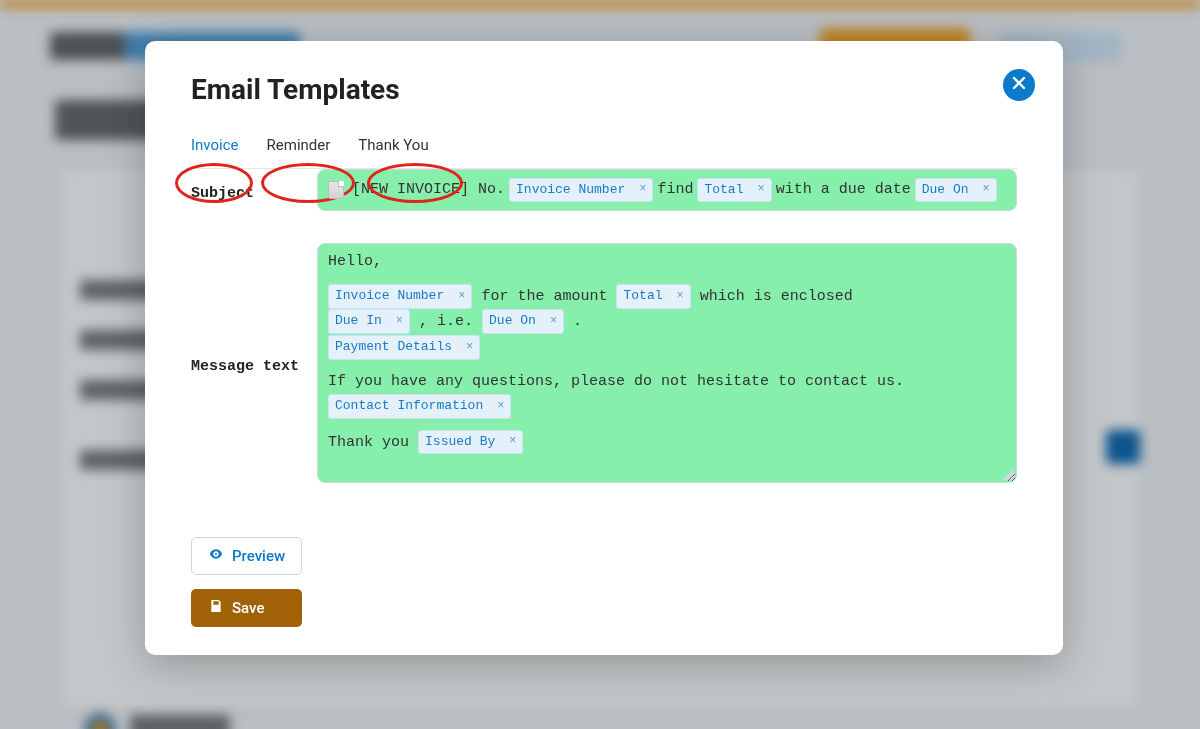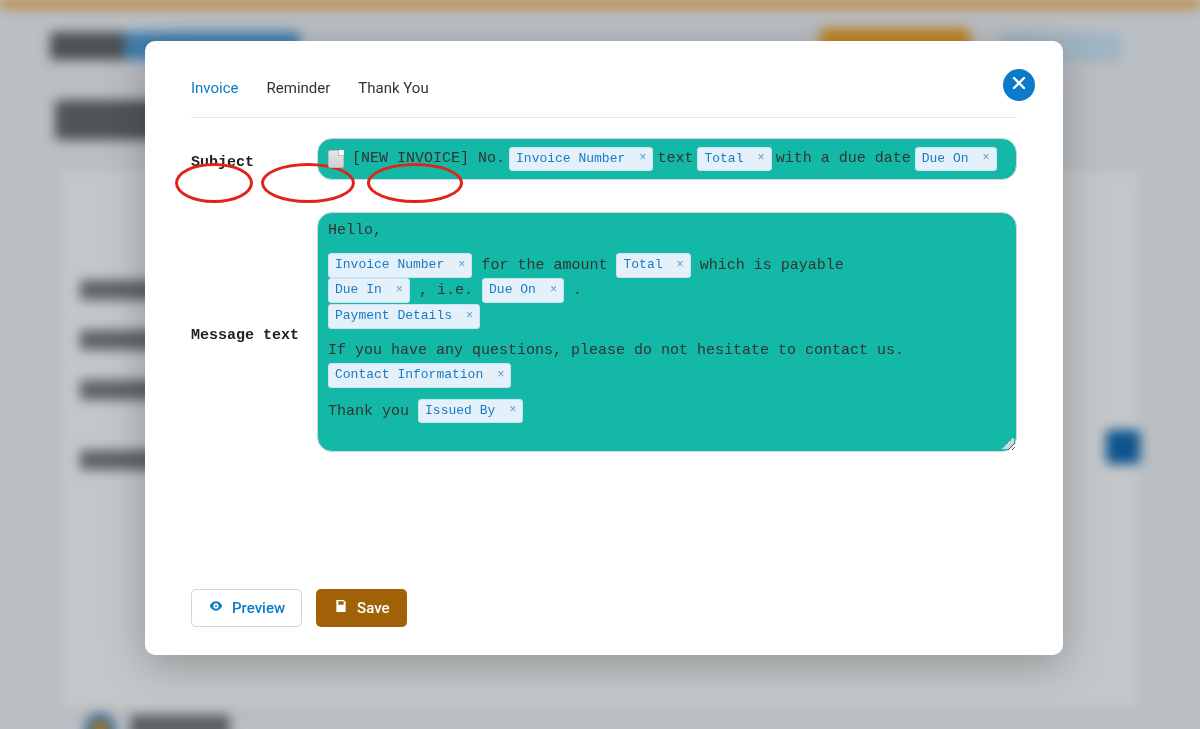--- a/index.html
+++ b/index.html
@@ -22,43 +22,43 @@
   .bg .gear{position:absolute;left:85px;bottom:-15px;width:30px;height:30px;border-radius:50%;background:radial-gradient(circle,#f5a623 40%,#0a66b0 42%);}
 
   
   .overlay{position:absolute;inset:0;background:rgba(20,30,40,.25);}
   .modal{position:absolute;left:145px;top:41px;width:918px;height:614px;background:#fff;border-radius:10px;box-shadow:0 10px 40px rgba(0,0,0,.25);}
   .modal-inner{position:relative;height:100%;padding:32px 46px 24px 46px;box-sizing:border-box;}
   .modal-title{font-size:28px;font-weight:700;color:#222;margin:0 0 24px 0;}
   .close-btn{position:absolute;top:28px;right:28px;width:32px;height:32px;border-radius:50%;background:#0a7acb;display:flex;align-items:center;justify-content:center;cursor:pointer;}
   .close-btn svg{width:16px;height:16px;fill:#fff;}
 
-  .tabs{display:flex;gap:28px;border-bottom:1px solid #e4e7eb;padding-bottom:8px;margin-bottom:20px;}
+  .tabs{display:flex;gap:28px;border-bottom:1px solid #e4e7eb;padding-bottom:2px;}
   .tab{font-size:15px;color:#333;padding:6px 0 12px;cursor:pointer;position:relative;}
   .tab.active{color:#0a7acb;}
   .annot{position:absolute;border:3px solid #e2231a;border-radius:50%;pointer-events:none;}
 
   .form-row{display:flex;align-items:center;margin-bottom:32px;font-family:Liberation Mono, monospace;}
   .form-label{width:126px;flex:0 0 126px;font-weight:700;font-size:15px;color:#222;padding-top:6px;}
   .form-field{flex:1;}
 
-  .field-box{border:1px solid #cfd6dd;border-radius:15px;background:#14b8a6;padding:6px 10px;font-size:15px;color:#333;line-height:1.6;}
+  .field-box{border:1px solid #cfd6dd;border-radius:8px;background:#86efac;padding:6px 10px;font-size:15px;color:#333;line-height:1.6;}
   .subject-box{display:flex;align-items:center;flex-wrap:wrap;gap:4px;min-height:28px;}
   .msg-box{min-height:226px;position:relative;resize:both;overflow:auto;}
   .msg-box .resizer{position:absolute;right:2px;bottom:2px;width:12px;height:12px;background:linear-gradient(135deg,transparent 50%,#cfd6dd 50%);}
 
   .doc-icon{display:inline-block;width:14px;height:16px;margin-right:4px;vertical-align:middle;background:linear-gradient(180deg,#e6e6e6,#d0d0d0);border:1px solid #bbb;border-radius:2px;position:relative;}
   .doc-icon::after{content:"";position:absolute;top:-1px;right:-1px;width:5px;height:5px;background:#fff;border-left:1px solid #bbb;border-bottom:1px solid #bbb;}
 
   .token{display:inline-flex;align-items:center;background:#e4f1fb;border:1px solid #c9e2f4;color:#1a7ac3;font-size:13px;border-radius:3px;padding:1px 6px;gap:14px;cursor:pointer;vertical-align:middle;}
   .token .x{font-size:12px;opacity:.7;}
 
   .msg-box p{margin:0 0 10px 0;}
 
-  .footer{position:absolute;left:46px;bottom:28px;display:flex;gap:14px;}
+  .footer{position:absolute;left:46px;bottom:28px;display:flex;gap:14px;flex-direction:column;}
   .btn{display:inline-flex;align-items:center;gap:8px;font-size:15px;font-weight:500;border-radius:5px;padding:8px 16px;cursor:pointer;border:1px solid transparent;}
   .btn-secondary{background:#fff;border-color:#cfd6dd;color:#0a7acb;}
   .btn-primary{background:#a16207;color:#fff;}
   .btn svg{width:16px;height:16px;fill:currentColor;}
 </style>
 </head>
 <body>
 
 <div class="bg">
   <div class="topbar"></div>
@@ -76,20 +76,21 @@
   <div class="lbl l4"></div>
   <div class="gear"></div>
   <div class="settings"></div>
 </div>
 
 <div class="overlay"></div>
 
 <div class="modal">
   <div class="modal-inner">
 
+    <h1 class="modal-title">Email Templates</h1>
 
     <div class="close-btn">
       <span>
         <svg viewBox="0 0 16 16">
             <path d="M3 3l10 10M13 3L3 13" stroke="#fff" stroke-width="2.4" stroke-linecap="round" fill="none"></path>
           </svg>
       </span>
     </div>
 
     <div class="tabs">
@@ -105,21 +106,21 @@
     <div class="form-row">
       <div class="form-label">Subject</div>
       <div class="form-field">
         <div class="field-box subject-box">
           <span class="doc-icon"></span>
           <span>[NEW INVOICE] No.</span>
           <span class="token">
               <span>Invoice Number</span>
               <span class="x">×</span>
             </span>
-          <span>text</span>
+          <span>find</span>
           <span class="token">
               <span>Total</span>
               <span class="x">×</span>
             </span>
           <span>with a due date</span>
           <span class="token">
               <span>Due On</span>
               <span class="x">×</span>
             </span>
         </div>
@@ -134,21 +135,21 @@
           <p>
             <span class="token">
                 <span>Invoice Number</span>
                 <span class="x">×</span>
               </span>
             <span>for the amount</span>
             <span class="token">
                 <span>Total</span>
                 <span class="x">×</span>
               </span>
-            <span>which is payable</span>
+            <span>which is enclosed</span>
             <br>
             <span class="token">
                 <span>Due In</span>
                 <span class="x">×</span>
               </span>
             <span>, i.e.</span>
             <span class="token">
                 <span>Due On</span>
                 <span class="x">×</span>
               </span>

